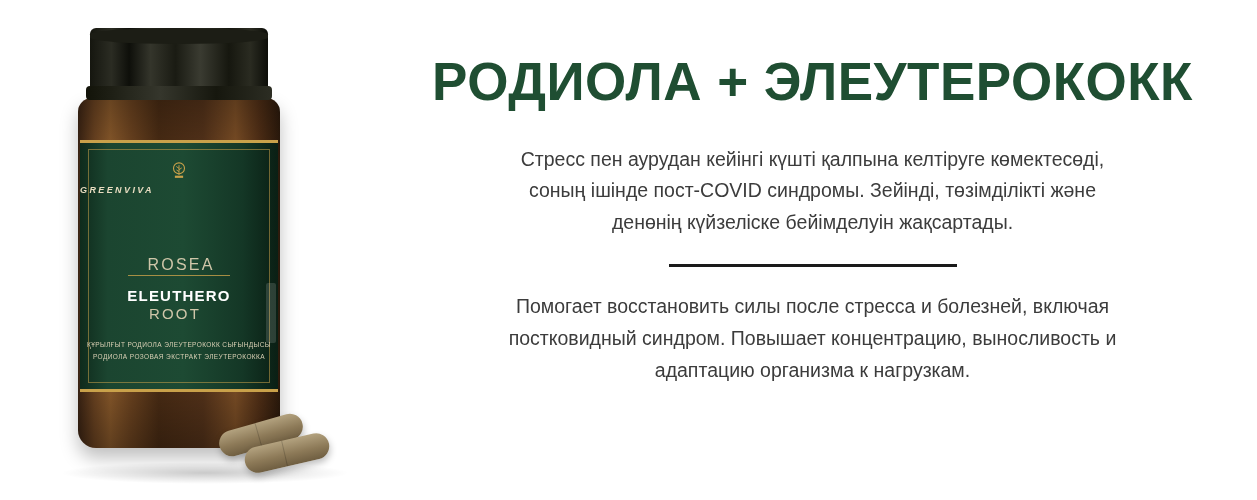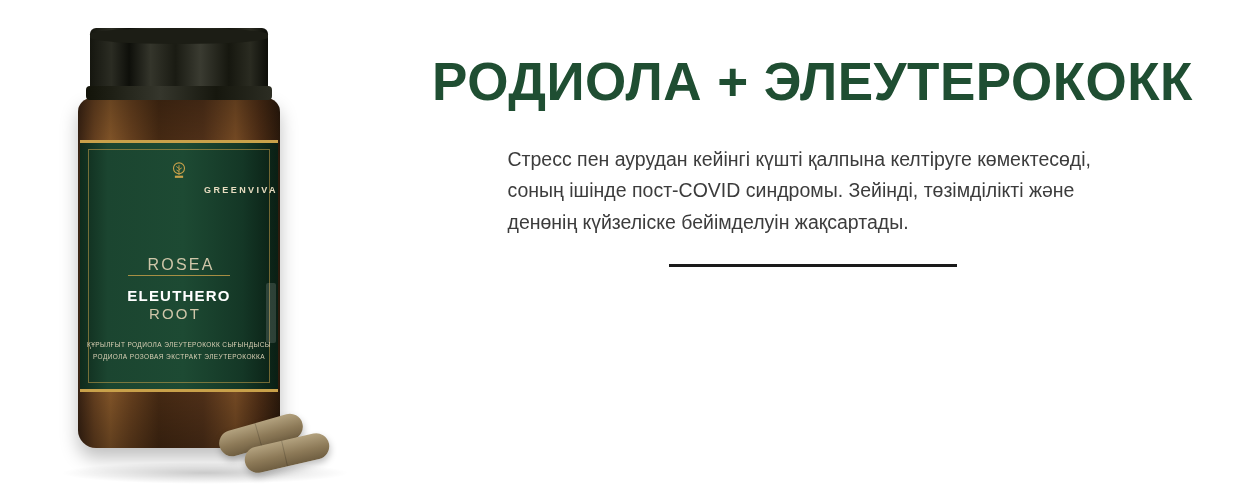--- a/index.html
+++ b/index.html
@@ -108,21 +108,22 @@
     position: absolute;
     inset: 6px 8px;
     border: 1px solid rgba(201,161,74,0.55);
     box-sizing: border-box;
   }
   .brand-block {
     position: absolute;
     top: 18px;
     left: 0;
     right: 0;
-    text-align: right;
+    text-align: left;
+    font-style: italic;
   }
   .tree-icon {
     display: block;
     margin: 0 auto 2px auto;
     width: 22px;
     height: 22px;
   }
   .brand-name {
     font-size: 9px;
     letter-spacing: 2.4px;
@@ -239,21 +240,21 @@
     color: #1f4e32;
     white-space: nowrap;
     line-height: 1.05;
     margin: 0 0 34px 0;
     text-align: center;
   }
   .paragraph {
     font-size: 19.5px;
     line-height: 1.62;
     color: #3c3c3c;
-    text-align: left;
+    text-align: center;
     max-width: 610px;
     margin: 0;
   }
   .divider {
     width: 288px;
     height: 3px;
     background: #1a1a1a;
     margin: 26px 0 24px 0;
   }
 </style>
@@ -296,15 +297,16 @@
 
       <div class="capsule cap-a"></div>
       <div class="capsule cap-b"></div>
     </div>
   </div>
 
   <div class="content-pane">
     <h1 class="headline">РОДИОЛА + ЭЛЕУТЕРОКОКК</h1>
     <p class="paragraph">Стресс пен аурудан кейінгі күшті қалпына келтіруге көмектесөді, соның ішінде пост-COVID синдромы. Зейінді, төзімділікті және денөнің күйзеліске бейімделуін жақсартады.</p>
     <div class="divider"></div>
+    <p class="paragraph">Помогает восстановить силы после стресса и болезней, включая постковидный синдром. Повышает концентрацию, выносливость и адаптацию организма к нагрузкам.</p>
   </div>
 
 </div>
 
 </body></html>

